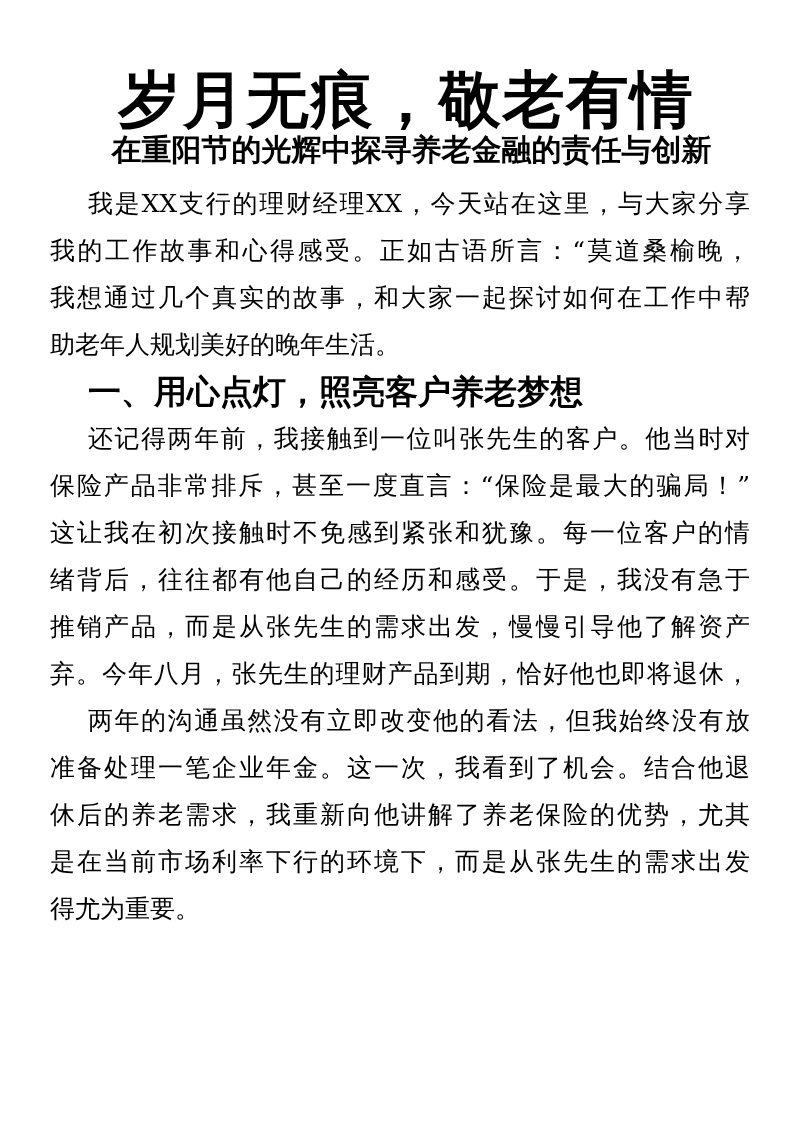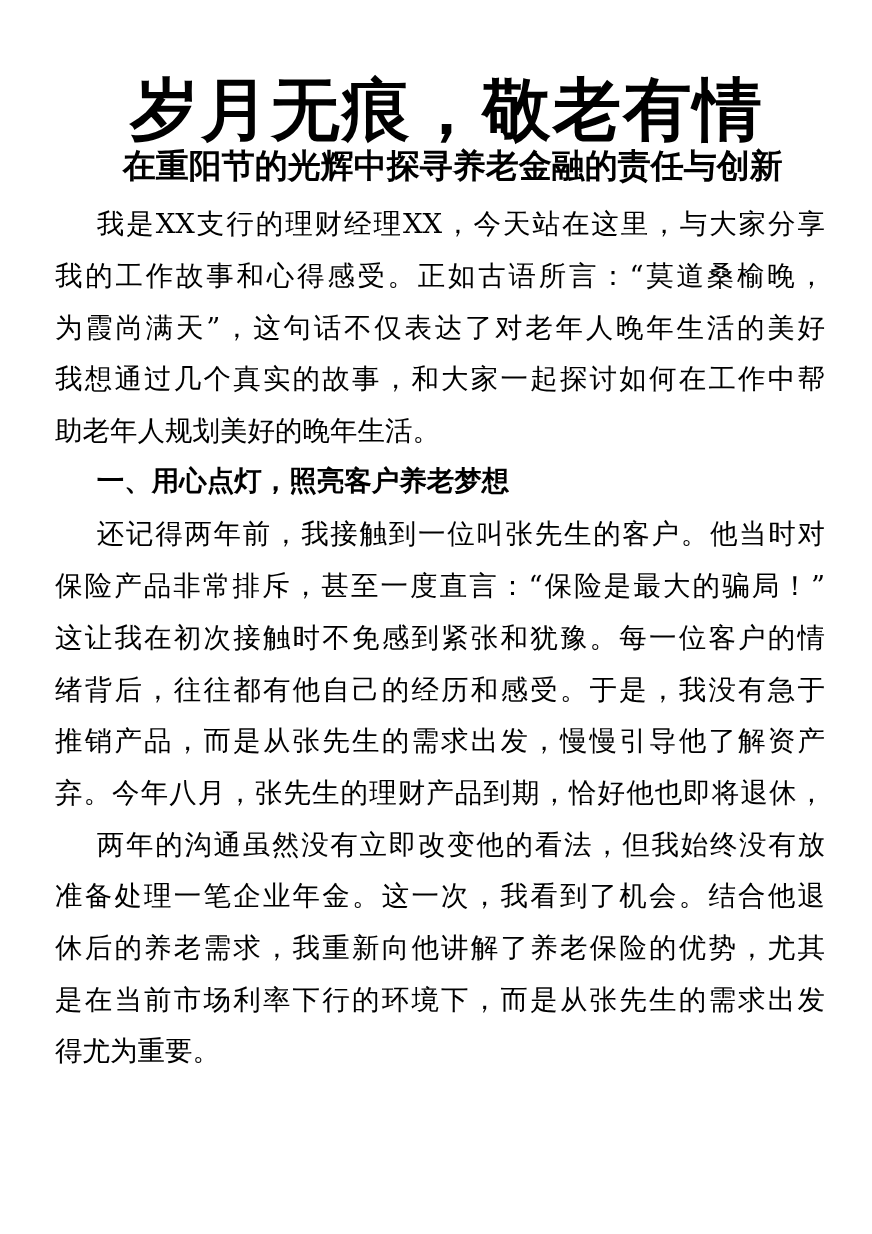--- a/index.html
+++ b/index.html
@@ -5,47 +5,46 @@
   html, body { margin: 0; padding: 0; background: #ffffff; }
   body { width: 793px; height: 1122px; position: relative; overflow: hidden; color: #000; }
   .page { position: absolute; left: 0; top: 0; width: 793px; height: 1122px; }
   .title {
     position: absolute; left: 0; top: 50px; width: 793px; text-align: center;
     font-family: "DejaVu Sans", sans-serif; font-weight: bold; font-size: 62px;
     line-height: 80px; letter-spacing: 2px; margin: 10px;
   }
   .subtitle {
     position: absolute; left: 0; top: 130px; width: 793px; text-align: center;
-    font-family: Liberation Sans, sans-serif; font-weight: bold; font-size: 30px;
+    font-family: Liberation Mono, monospace; font-weight: bold; font-size: 30px;
     line-height: 44px; margin: 0; padding-left: 30px; box-sizing: border-box;
   }
   .body {
     position: absolute; left: 50px; top: 180px; width: 700px;
     font-family: "DejaVu Serif", serif; font-size: 25px; line-height: 47px;
   }
   .line { display: block; white-space: nowrap; text-align: justify; text-align-last: justify; height: 47px; }
   .line.last { text-align-last: left; }
   .line.indent { padding-left: 38px; }
   .heading {
     display: block; height: 47px; padding-left: 38px;
-    font-family: Liberation Mono, monospace; font-weight: bold; font-size: 25px;
+    font-family: Liberation Sans, sans-serif; font-weight: bold; font-size: 33px;
   }
 </style>
 </head>
 <body>
 
 <div class="page">
   <h1 class="title">岁月无痕，敬老有情</h1>
   <h2 class="subtitle">在重阳节的光辉中探寻养老金融的责任与创新</h2>
 
   <div class="body">
     <div>
       <span class="line indent">我是XX支行的理财经理XX，今天站在这里，与大家分享</span>
       <span class="line">我的工作故事和心得感受。正如古语所言：“莫道桑榆晚，</span>
-      <span class="line">为霞尚满天”，这句话不仅表达了对老年人晚年生活的美好</span>
       <span class="line">我想通过几个真实的故事，和大家一起探讨如何在工作中帮</span>
       <span class="line last">助老年人规划美好的晚年生活。</span>
     </div>
 
     <div class="heading">一、用心点灯，照亮客户养老梦想</div>
 
     <div>
       <span class="line indent">还记得两年前，我接触到一位叫张先生的客户。他当时对</span>
       <span class="line">保险产品非常排斥，甚至一度直言：“保险是最大的骗局！”</span>
       <span class="line">这让我在初次接触时不免感到紧张和犹豫。每一位客户的情</span>

